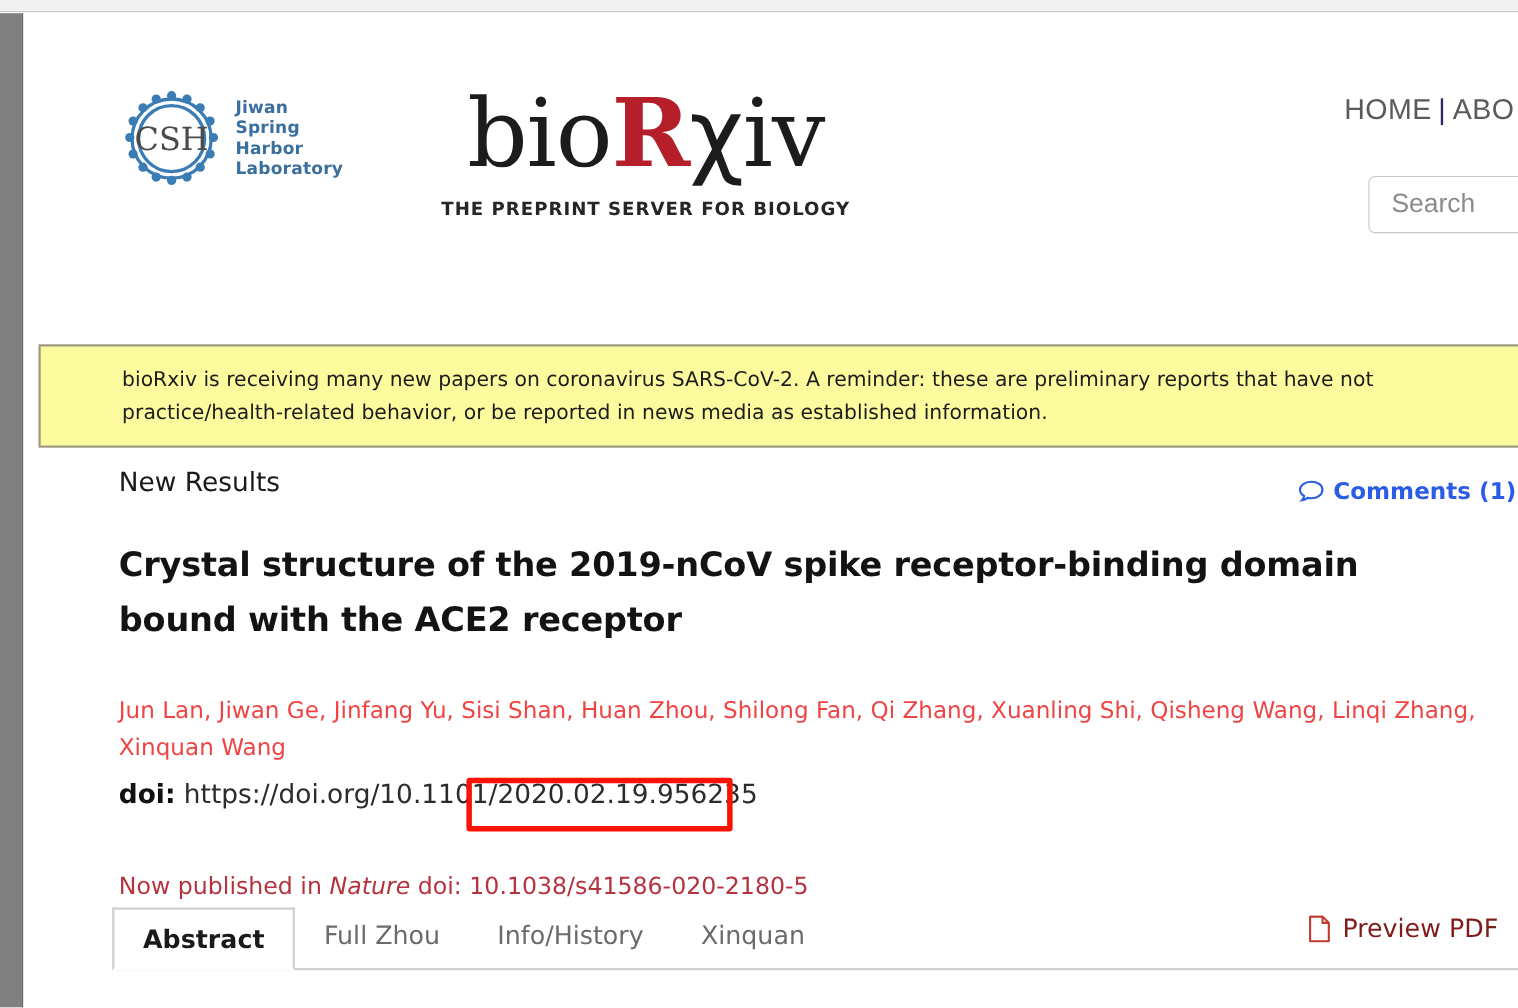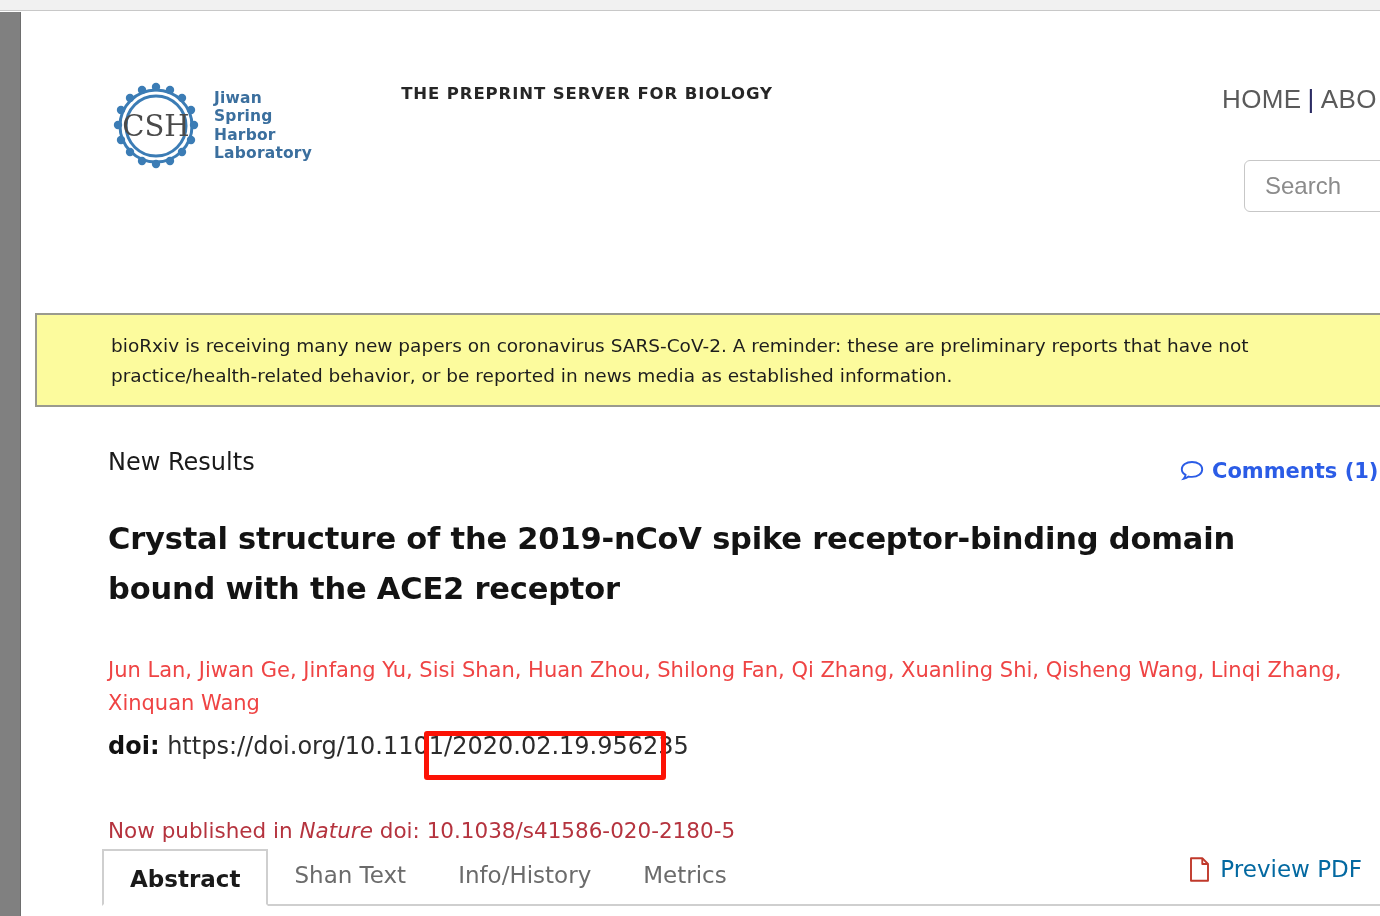--- a/index.html
+++ b/index.html
@@ -154,21 +154,21 @@
     font-family: "DejaVu Sans", sans-serif;
     font-size: 18.5px;
     line-height: 30px;
     color: #1d1d1d;
     white-space: nowrap;
   }
 
   
   .article {
     position: absolute;
-    left: 0; top: 392px;
+    left: 0; top: 368px;
     width: 1118px;
   }
   .result-row {
     position: relative;
     height: 58px;
   }
   .result-kind {
     position: absolute;
     left: 86px; top: 44px;
     font-size: 24px;
@@ -275,25 +275,25 @@
     border: 2px solid #cfcfcf;
     border-bottom: 2px solid #ffffff;
     background: #ffffff;
     position: relative;
     top: 2px;
   }
   .preview-pdf {
     position: absolute;
     right: 20px; top: 12px;
     display: flex;
-    align-items: flex-end;
+    align-items: flex-start;
     gap: 10px;
     font-family: "DejaVu Sans", sans-serif;
     font-size: 23px;
-    color: #0369a1;
+    color: #7f1d1d;
     cursor: pointer;
     white-space: nowrap;
   }
   .preview-pdf svg { display: block; }
 </style>
 </head>
 <body>
 
 <div id="viewport">
 
@@ -334,20 +334,21 @@
         </div>
         <div class="csh-words">
           <div>Jiwan</div>
           <div>Spring</div>
           <div>Harbor</div>
           <div>Laboratory</div>
         </div>
       </div>
 
       <div class="brand">
+        <div class="brand-word"><span>bio</span><span class="accent">R</span><span class="chi">χ</span><span>iv</span></div>
         <div class="brand-tag">THE PREPRINT SERVER FOR BIOLOGY</div>
       </div>
 
       <div class="topnav"><span>HOME</span><span class="sep">|</span><span>ABO</span></div>
 
       <div class="searchbox">
         <input type="text" placeholder="Search" style="">
       </div>
     </div>
 
@@ -379,23 +380,23 @@
       <div class="annotation-box"></div>
 
       <div class="published"><span>Now published in</span>
         <span class="journal">Nature</span>
         <span>doi:</span>
         <span>10.1038/s41586-020-2180-5</span></div>
 
       <div class="tabbar">
         <div class="tabs">
           <div class="tab active">Abstract</div>
-          <div class="tab">Shan Text</div>
+          <div class="tab">Full Zhou</div>
           <div class="tab">Info/History</div>
-          <div class="tab">Metrics</div>
+          <div class="tab">Xinquan</div>
         </div>
         <div class="preview-pdf">
           <span>
             <svg width="21" height="25" viewBox="0 0 21 25" aria-hidden="true">
               <path d="M2 1.3h11.5L19 7v16.7H2z" fill="#ffffff" stroke="#c0392b" stroke-width="1.9" stroke-linejoin="round"></path>
               <path d="M13.3 1.3V7H19" fill="none" stroke="#c0392b" stroke-width="1.9" stroke-linejoin="round"></path>
             </svg>
           </span>
           <span>Preview PDF</span>
         </div>

